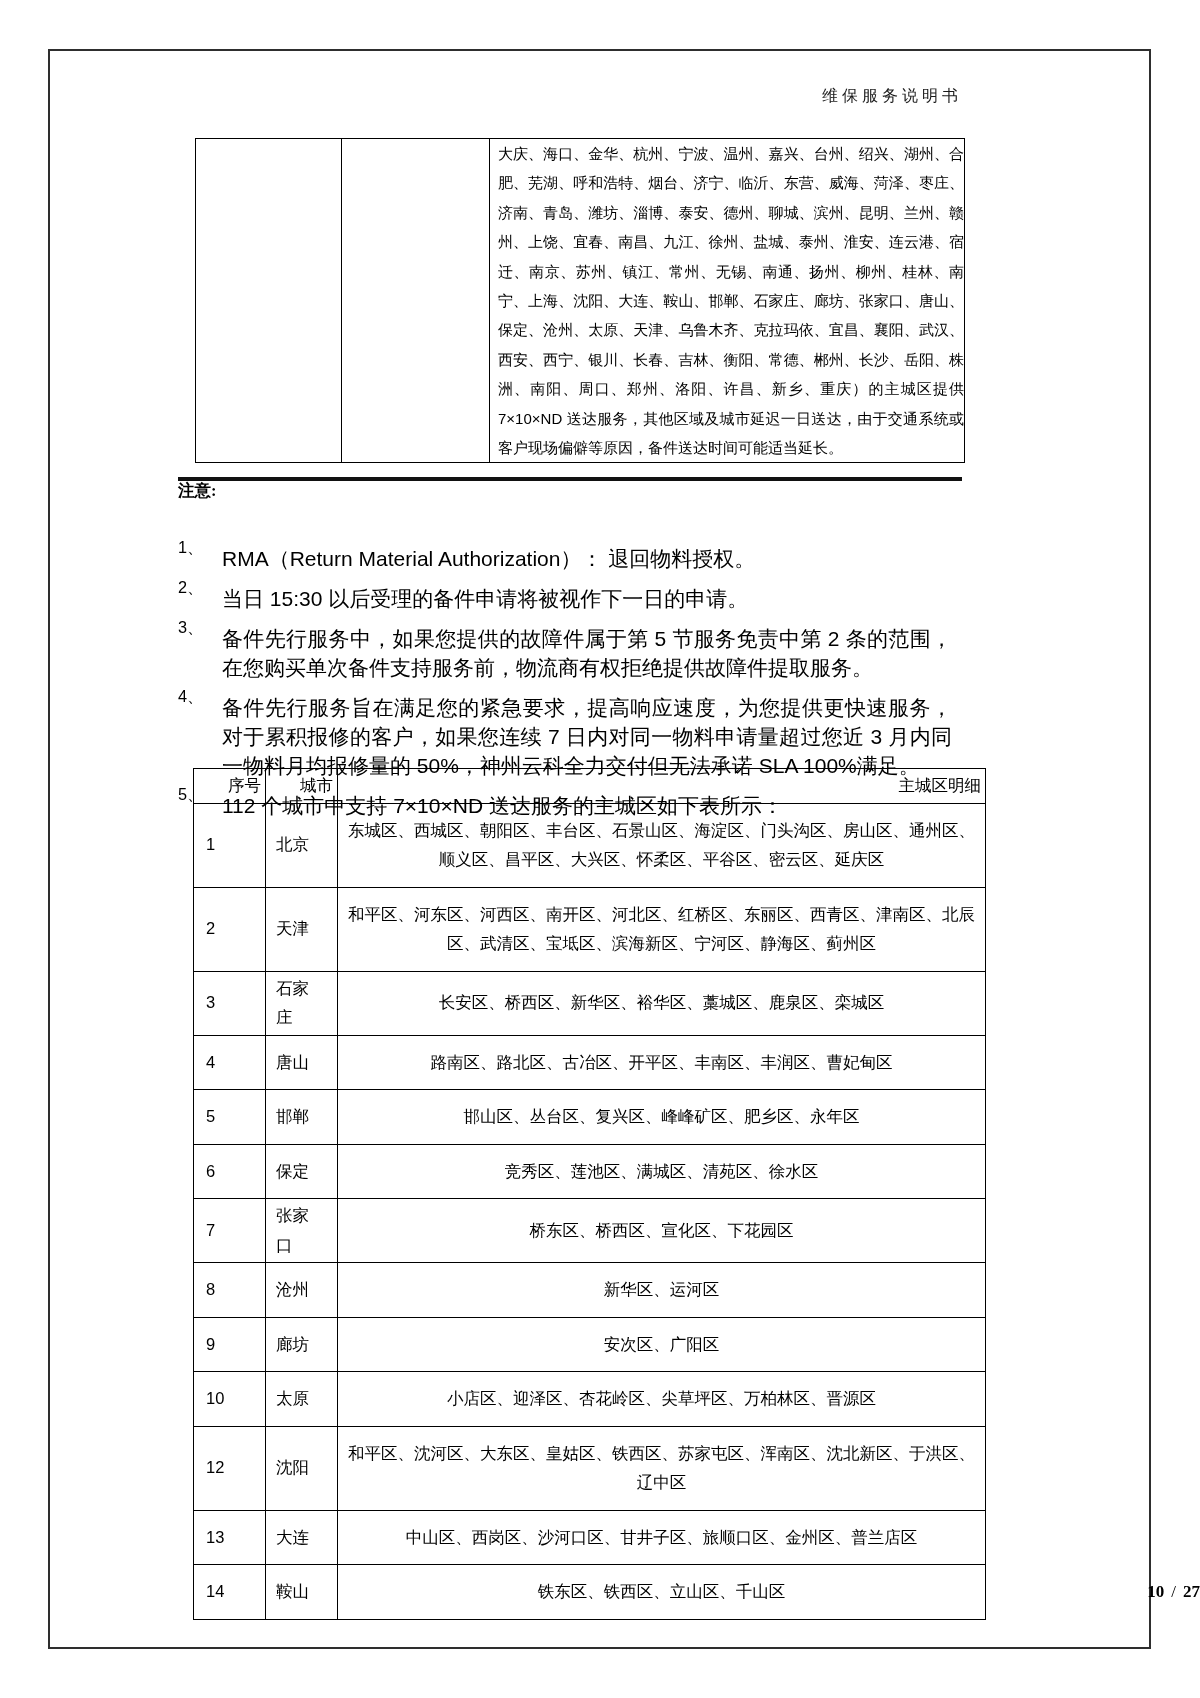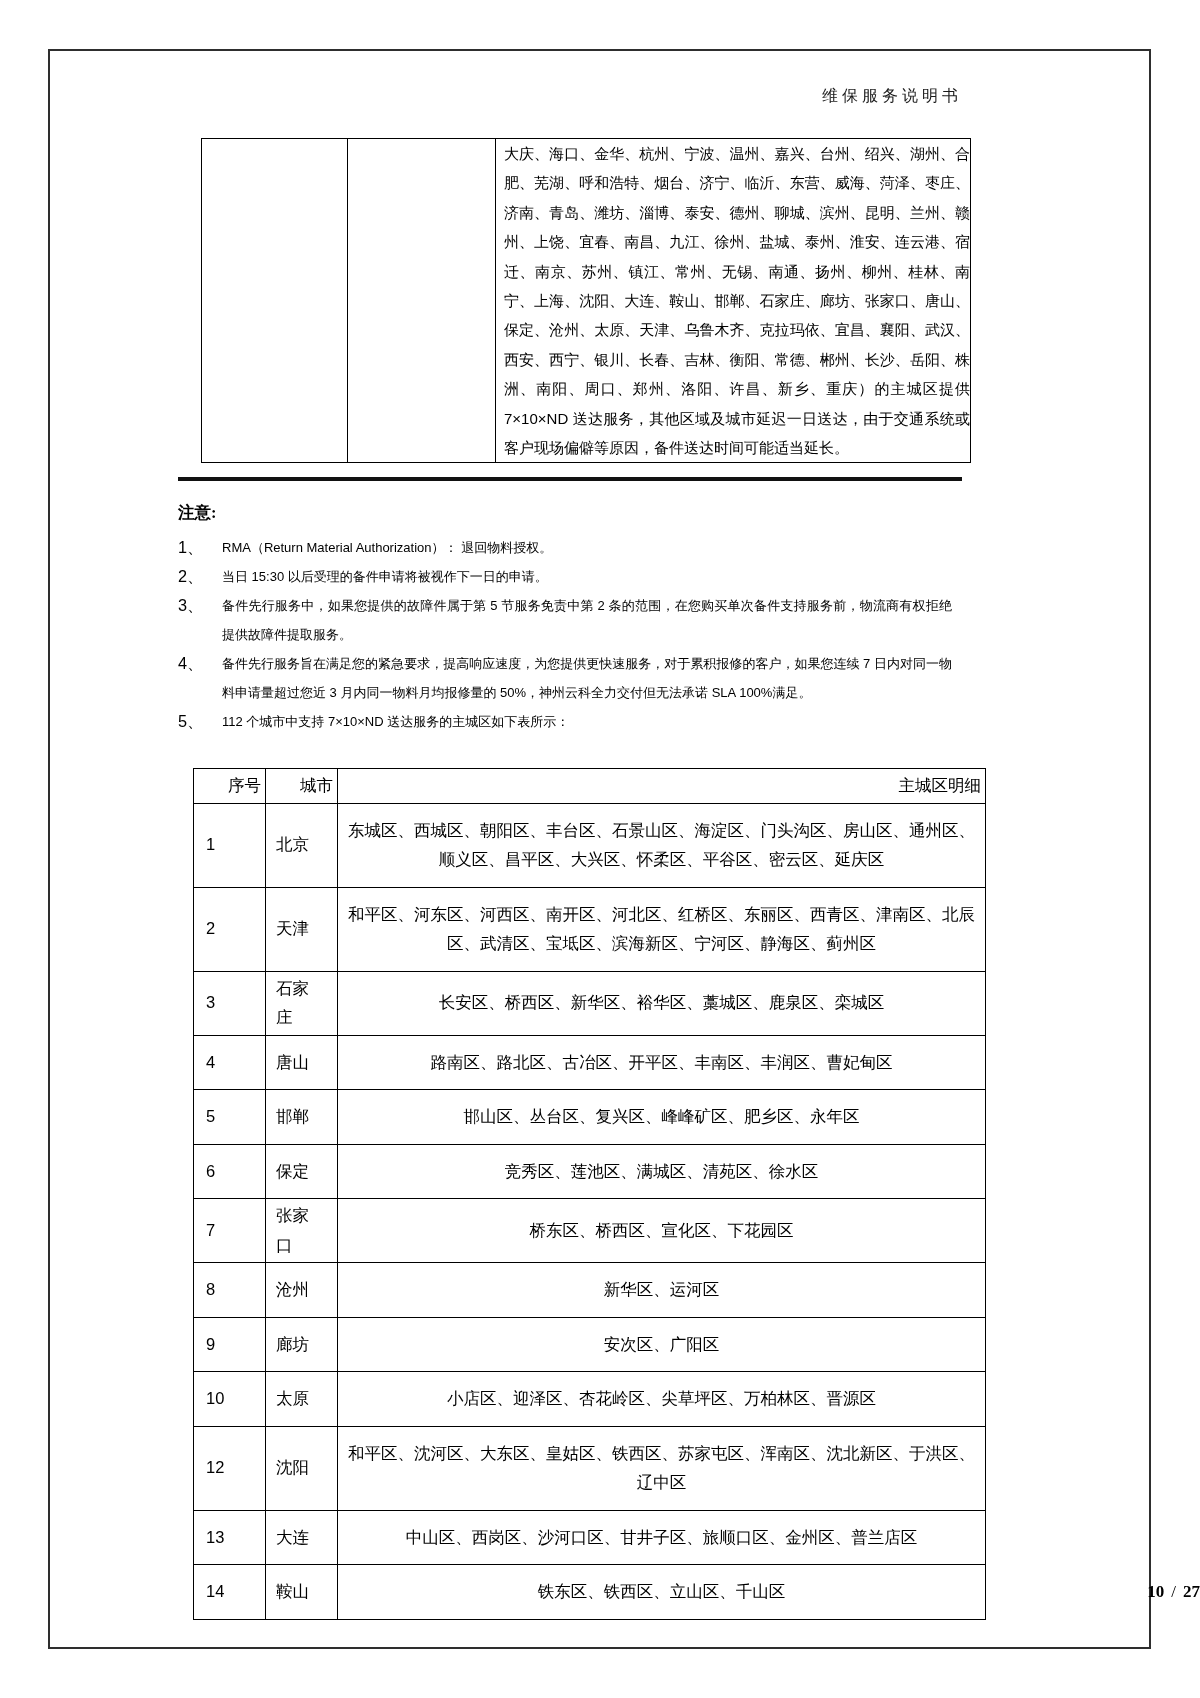--- a/index.html
+++ b/index.html
@@ -28,21 +28,21 @@
     letter-spacing: 4px;
     color: #1a1a1a;
     margin-top: 8px;
   }
 
   table { border-collapse: collapse; table-layout: fixed; }
   td, th { border: 1px solid #000; vertical-align: middle; }
 
   .continuation-table {
     position: absolute;
-    left: 201px; top: 138px;
+    left: 195px; top: 138px;
     width: 769px;
     padding-left: 36px;
   }
   .continuation-table td { height: 322px; }
   .cont-text-cell {
     font-size: 15px;
     line-height: 29.4px;
     padding: 0 0 0 8px;
     text-align: justify;
     vertical-align: top;
@@ -50,21 +50,21 @@
 
   .section-divider {
     position: absolute;
     left: 178px; top: 477px;
     width: 784px; height: 4px;
     background: #111;
   }
 
   .notice-title {
     position: absolute;
-    left: 178px; top: 498px;
+    left: 178px; top: 476px;
     font-size: 16.5px;
     font-weight: bold;
     line-height: 29px;
     font-family: Liberation Serif, serif;
   }
 
   .notice-list {
     position: absolute;
     left: 178px; top: 533px;
     width: 778px;
@@ -72,23 +72,24 @@
   .notice-item { display: flex; }
   .notice-item-num {
     width: 44px;
     flex: 0 0 44px;
     font-size: 16.3px;
     line-height: 29px;
   }
   .notice-item-text {
     width: 730px;
     flex: 0 0 730px;
-    font-size: 13px;
+    font-size: 21px;
     line-height: 29px;
     text-align: justify;
+    margin-top: 11px;
   }
 
   .districts-table {
     position: absolute;
     left: 193px; top: 768px;
     width: 792px;
     font-size: 16.5px;
   }
   .districts-table th {
     font-weight: normal;

